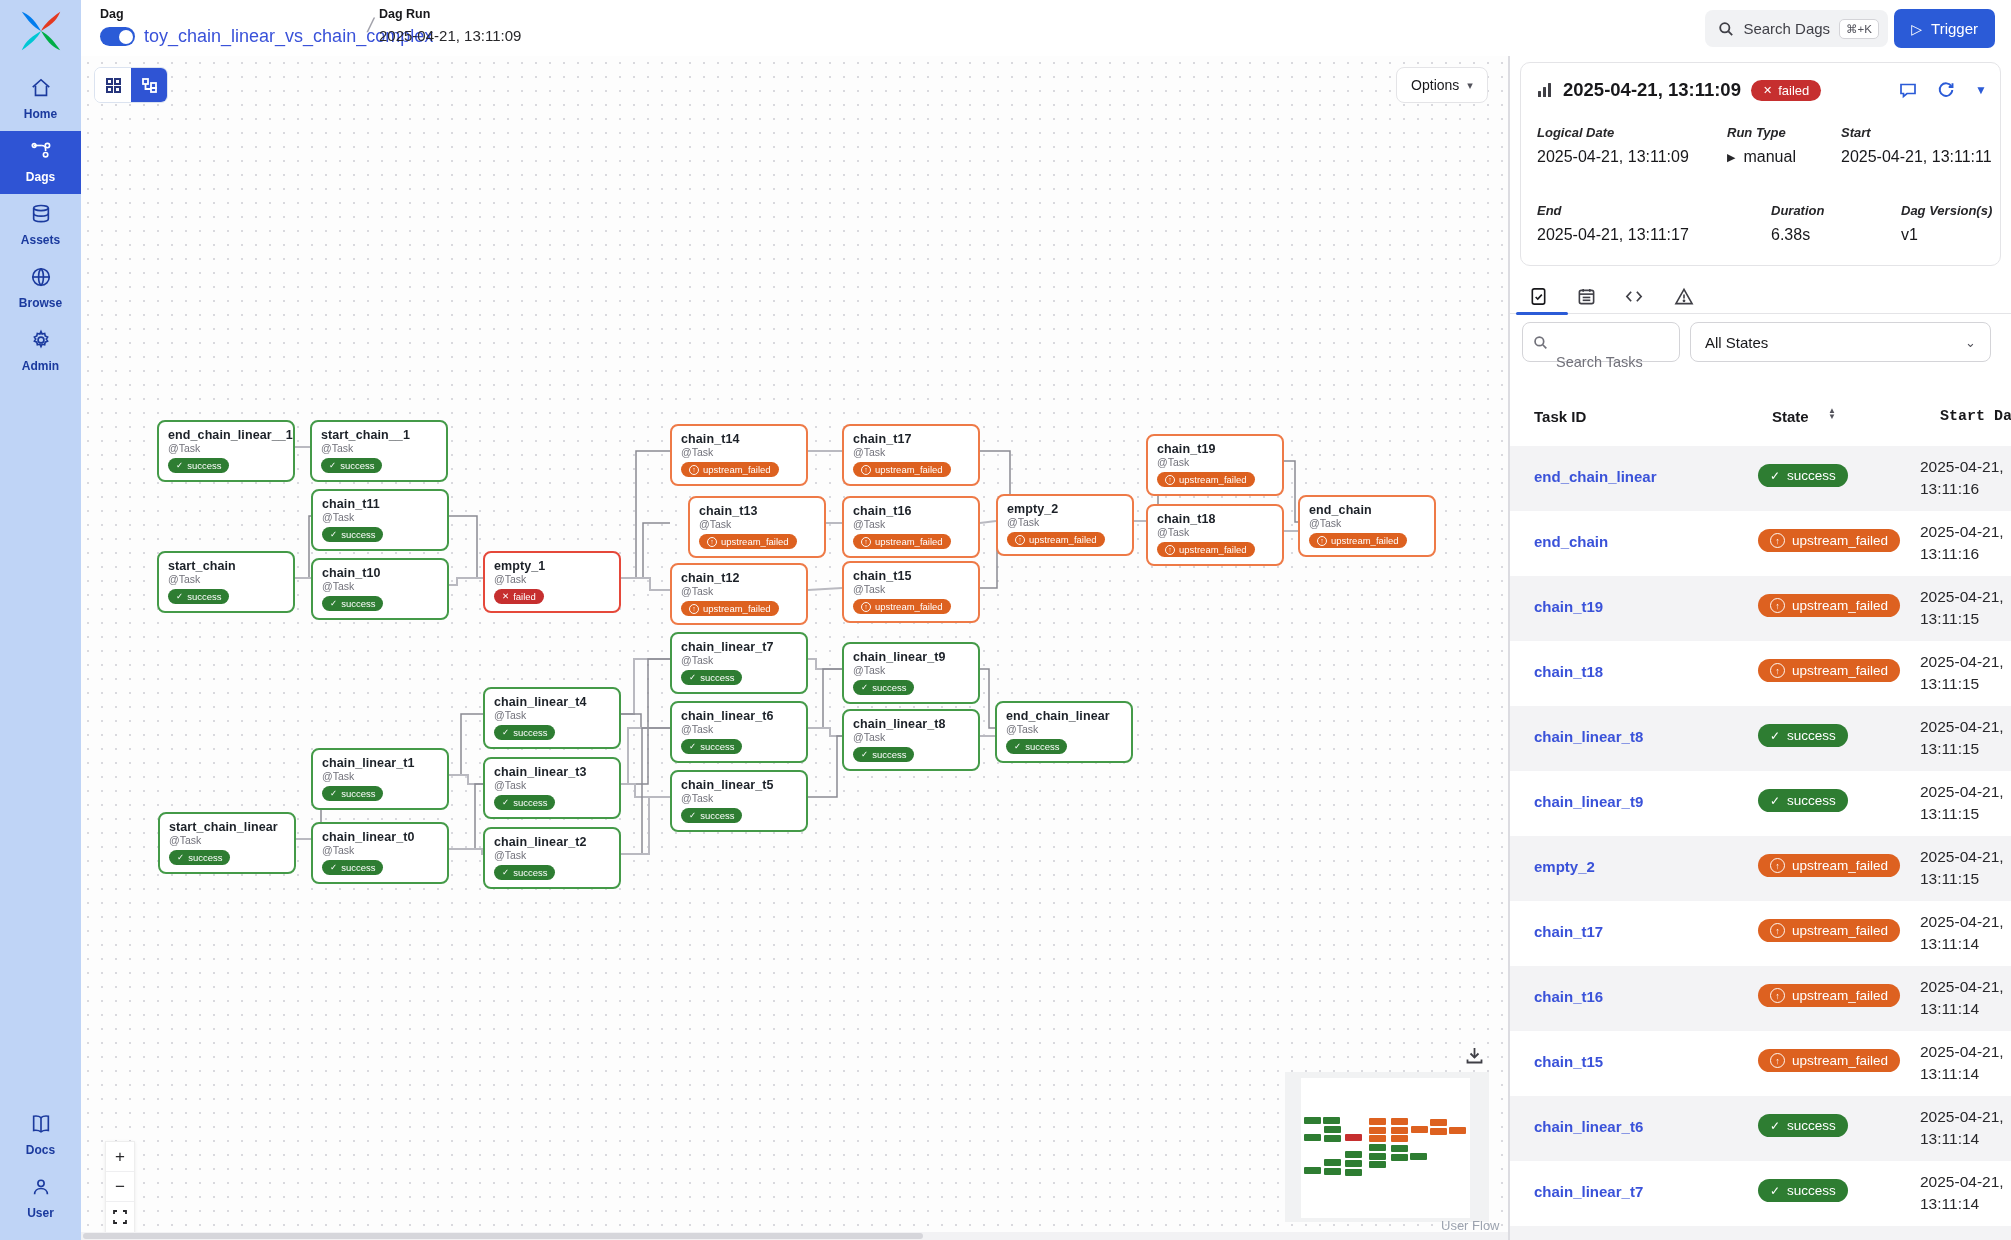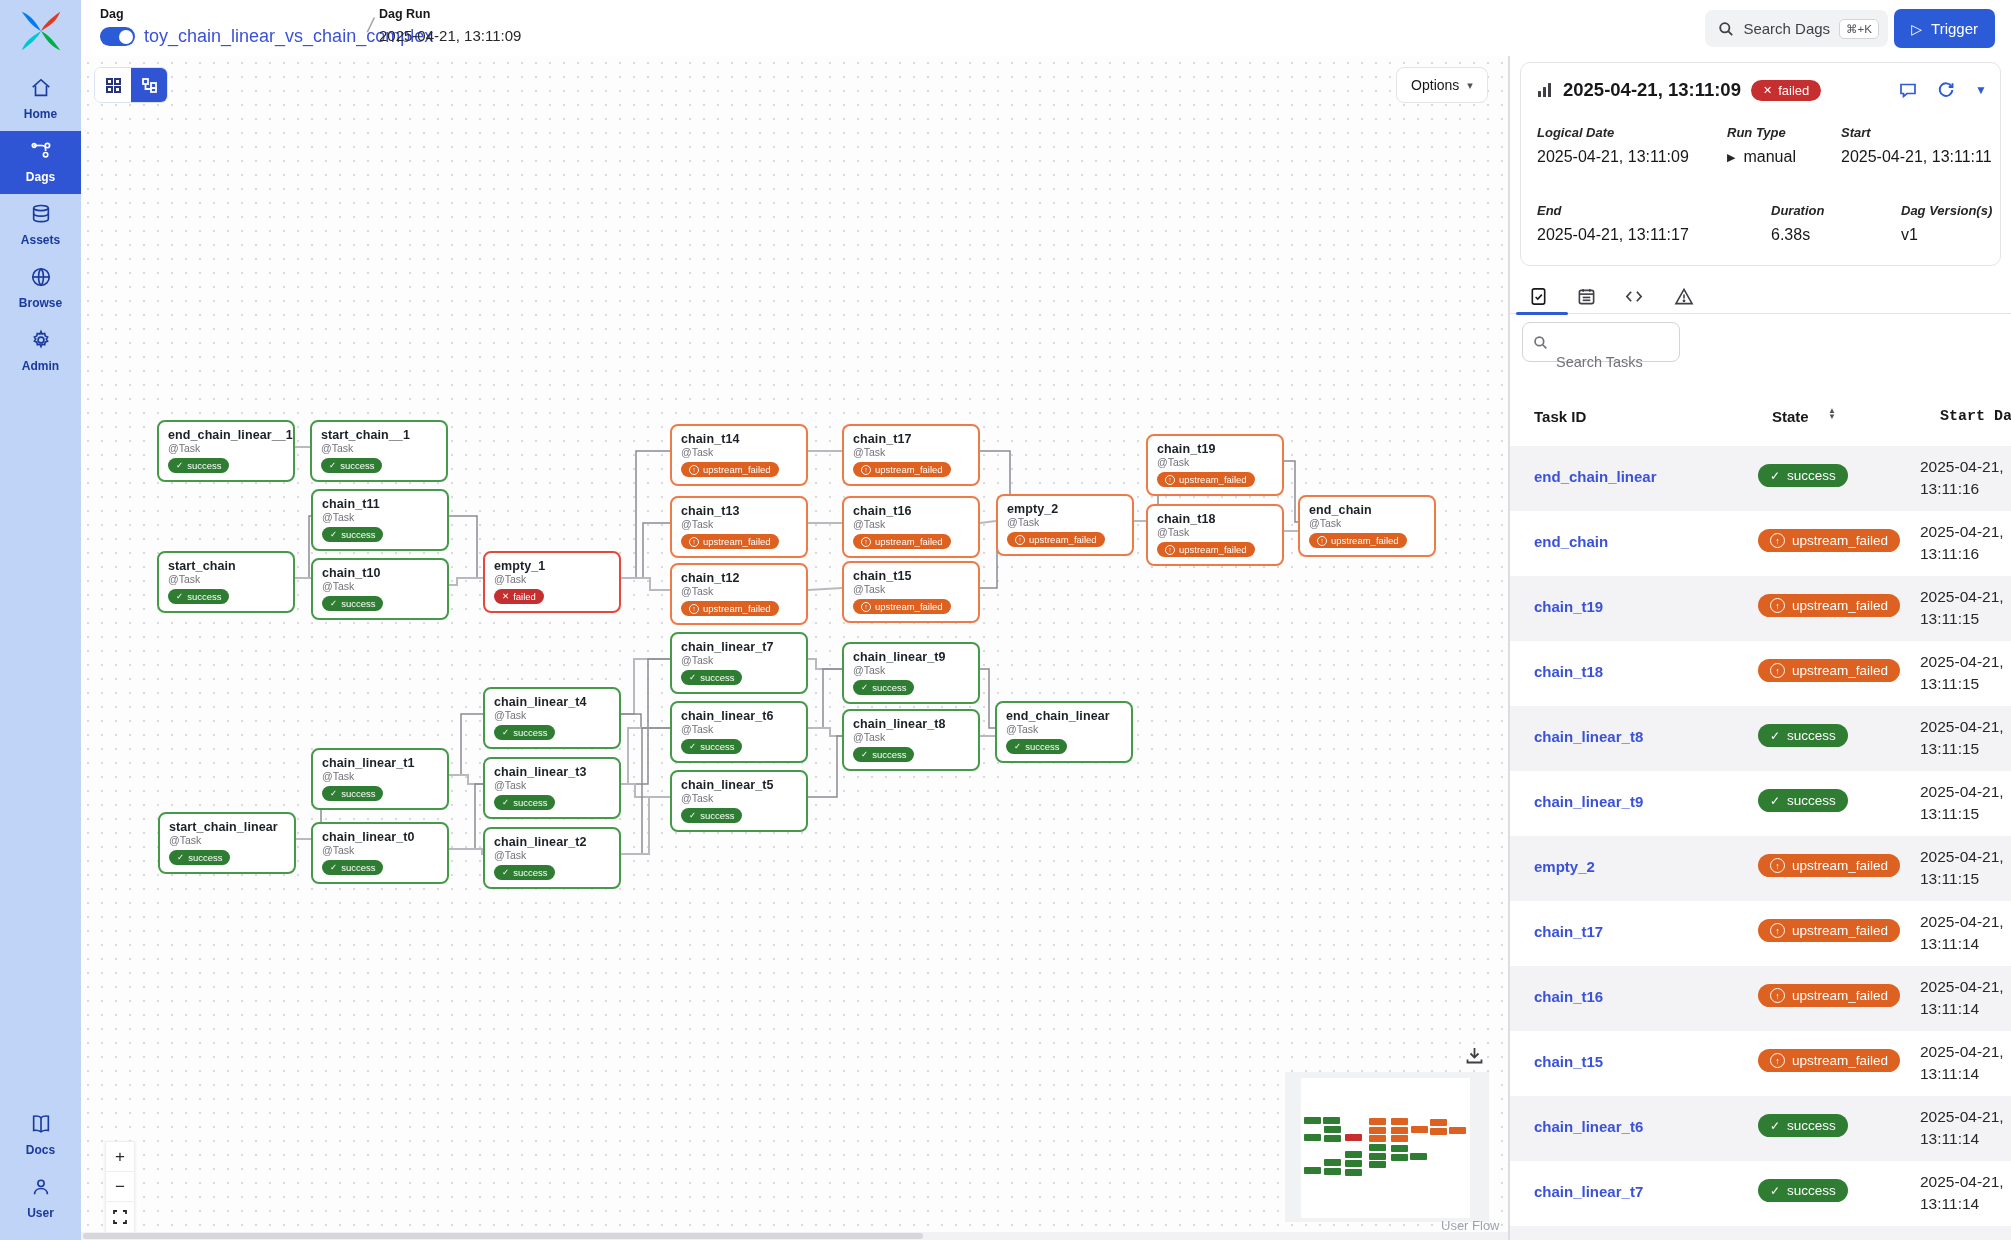--- a/index.html
+++ b/index.html
@@ -255,21 +255,21 @@
             <span>success</span>
           </span></div>
         <div class="node" style="left: 402px; top: 495px; border-color: rgb(229, 72, 58);"><div class="ntitle">empty_1</div><div class="nsub">@Task</div><span class="npill" style="background: rgb(198, 47, 47);">
             <span style="font-size: 8.5px;">✕</span>
             <span>failed</span>
           </span></div>
         <div class="node" style="left: 589px; top: 368px; border-color: rgb(238, 122, 71);"><div class="ntitle">chain_t14</div><div class="nsub">@Task</div><span class="npill" style="background: rgb(221, 97, 32);">
             <span class="circ small">↑</span>
             <span>upstream_failed</span>
           </span></div>
-        <div class="node" style="left: 589px; top: 440px; border-color: rgb(238, 122, 71);"><div class="ntitle">chain_t13</div><div class="nsub">@Task</div><span class="npill" style="background: rgb(221, 97, 32);">
+        <div class="node" style="left: 607px; top: 440px; border-color: rgb(238, 122, 71);"><div class="ntitle">chain_t13</div><div class="nsub">@Task</div><span class="npill" style="background: rgb(221, 97, 32);">
             <span class="circ small">↑</span>
             <span>upstream_failed</span>
           </span></div>
         <div class="node" style="left: 589px; top: 507px; border-color: rgb(238, 122, 71);"><div class="ntitle">chain_t12</div><div class="nsub">@Task</div><span class="npill" style="background: rgb(221, 97, 32);">
             <span class="circ small">↑</span>
             <span>upstream_failed</span>
           </span></div>
         <div class="node" style="left: 761px; top: 368px; border-color: rgb(238, 122, 71);"><div class="ntitle">chain_t17</div><div class="nsub">@Task</div><span class="npill" style="background: rgb(221, 97, 32);">
             <span class="circ small">↑</span>
             <span>upstream_failed</span>
@@ -545,20 +545,24 @@
 
     <div class="task-search">
       <span style="display:flex;">
         <svg width="15" height="15" viewBox="0 0 16 16" fill="none" stroke="#71717a" stroke-width="1.8">
             <circle cx="6.8" cy="6.8" r="4.6"></circle>
             <line x1="10.4" y1="10.4" x2="14.2" y2="14.2"></line>
           </svg>
       </span>
       <input placeholder="Search Tasks" style="">
     </div>
+    <div class="state-select">
+      <span>All States</span>
+      <span class="chev">⌄</span>
+    </div>
 
     <div class="thead">
       <div class="th" style="left:24px;">Task ID</div>
       <div class="th" style="left:262px;">State</div>
       <div class="sorticon">
           <span>▲</span>
           <span>▼</span>
         </div>
       <div class="th" style="left:430px;font-family:Liberation Mono, monospace;">Start Date</div>
     </div>

